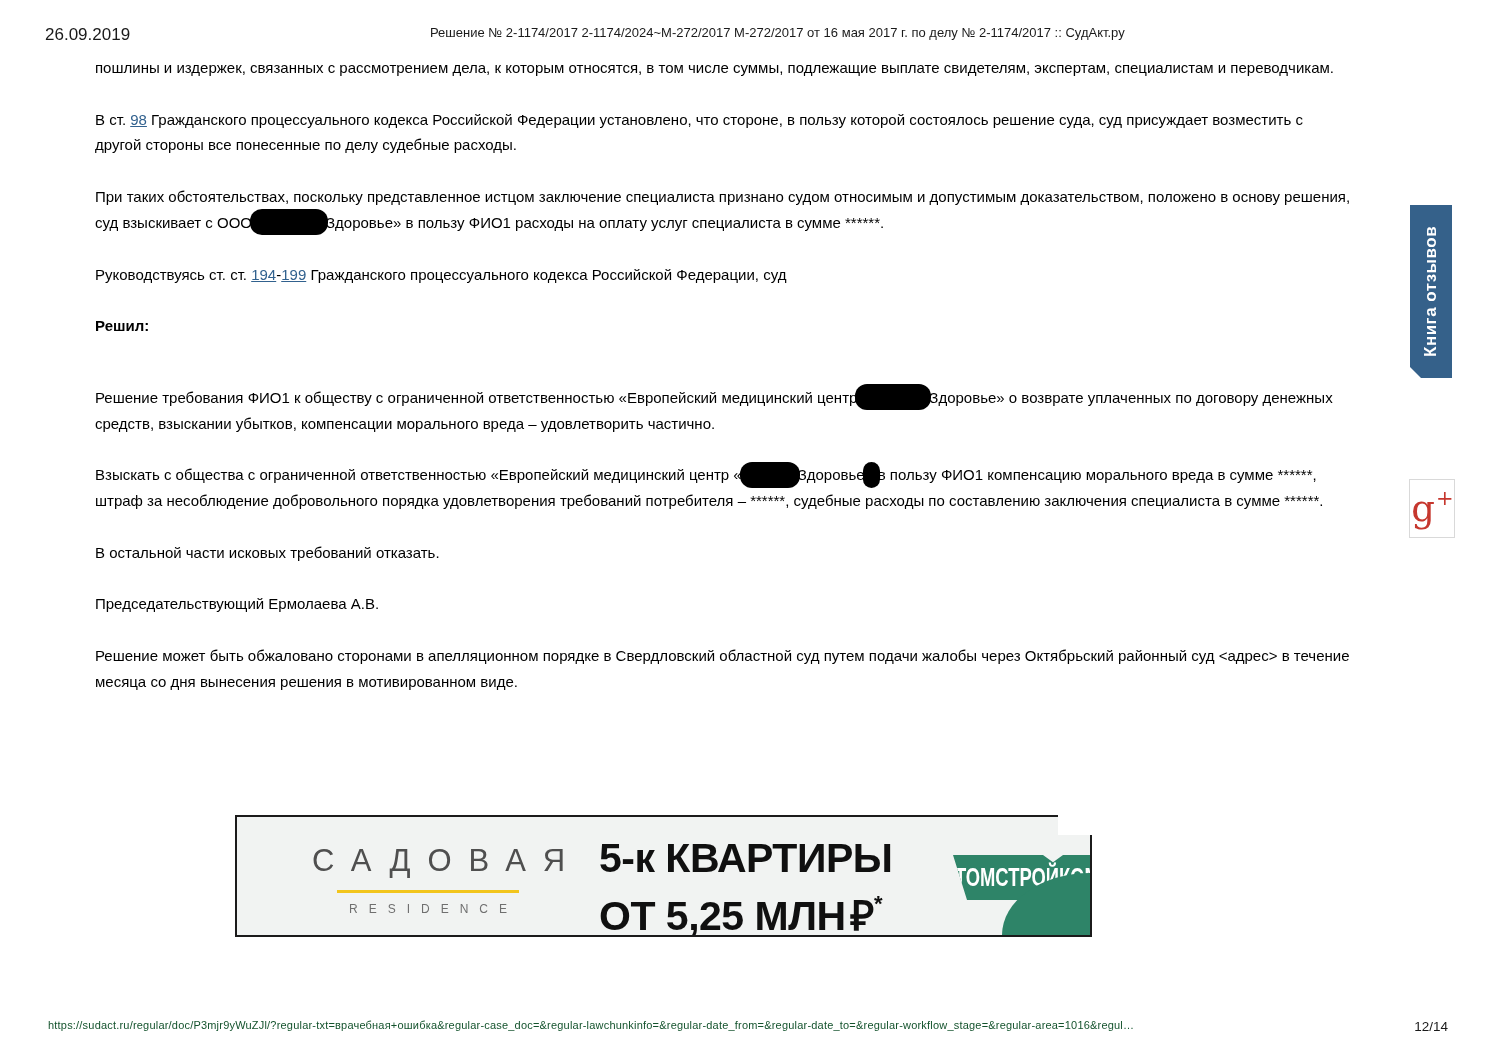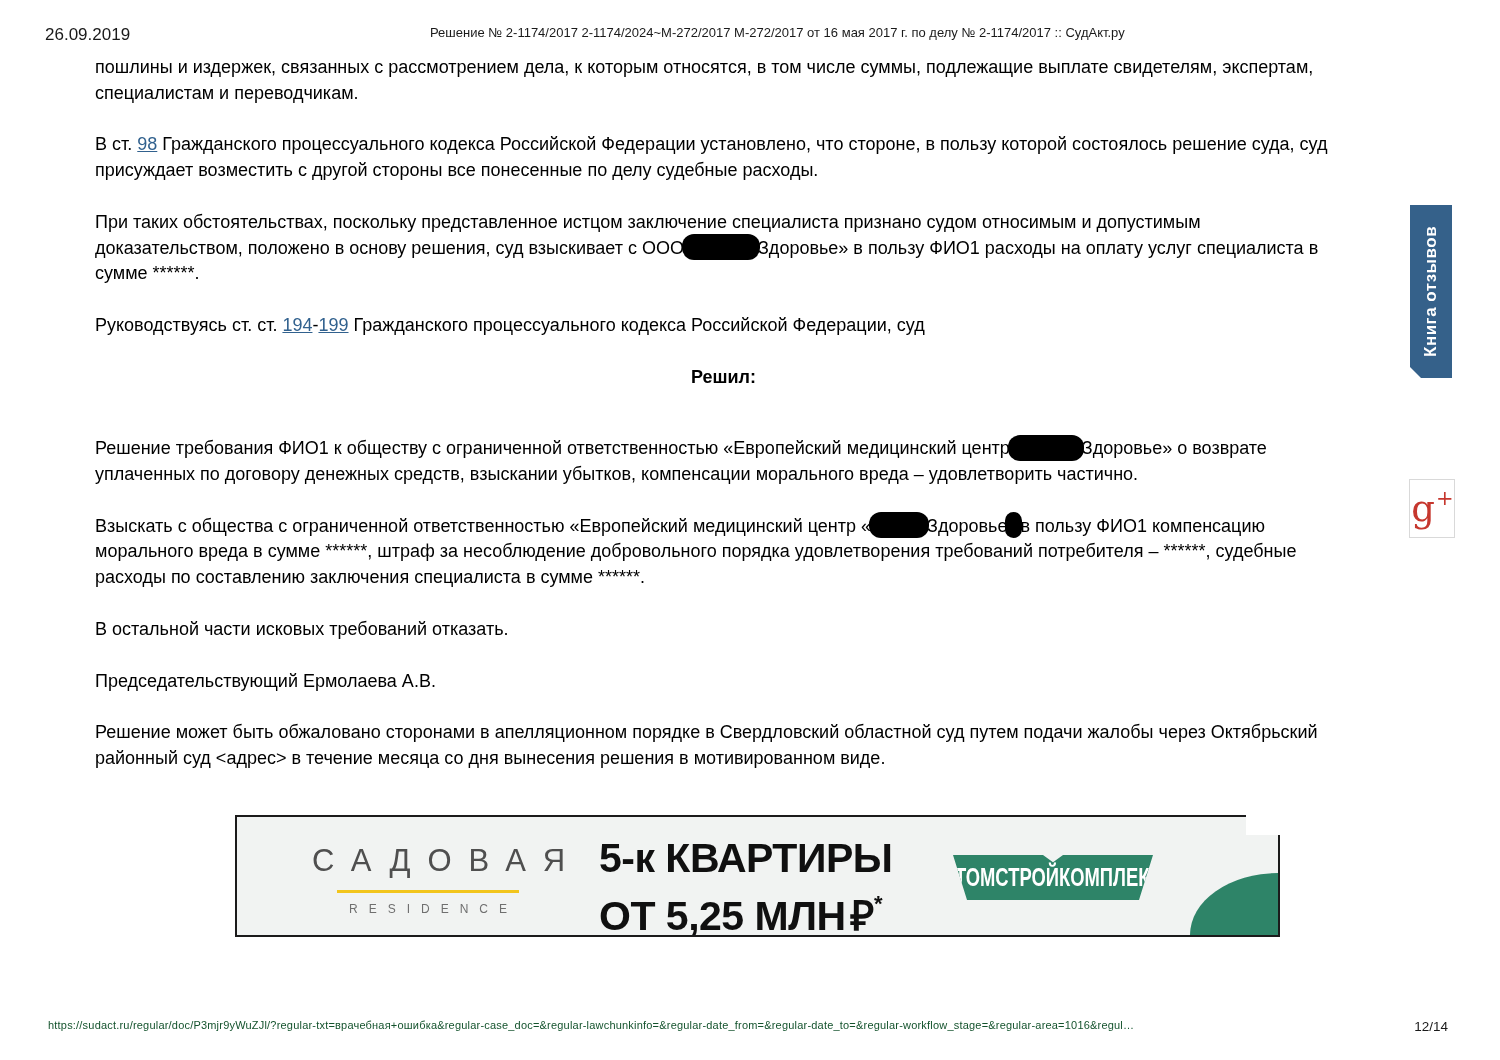--- a/index.html
+++ b/index.html
@@ -9,23 +9,23 @@
 
   
   .hdr-date { position:absolute; left:45px; top:25px; font-size:17px; color:#1a1a1a; }
   .hdr-title { position:absolute; left:430px; top:25px; font-size:13px; color:#1a1a1a; white-space:nowrap; }
   .ftr-url { position:absolute; left:48px; top:1019px; font-size:11px; color:#14532d;
     max-width:1340px; white-space:nowrap; overflow:hidden; letter-spacing:.2px; }
   .ftr-page { position:absolute; right:52px; top:1019px; font-size:13.5px; color:#1a1a1a;margin-left:16px; }
 
   
   .doc { position:absolute; left:95px; top:55px; width:1257px;
-    font-size:18px; line-height:25.7px; }
+    font-size:15px; line-height:25.7px; }
   .para { margin:0 0 26px 0; }
-  .para.heading { font-weight:bold; text-align:center; margin:6px 0 46px 0; }
+  .para.heading { font-weight:bold; margin:6px 0 46px 0; }
   a.law-link { color:var(--link,#31618e); text-decoration:underline; cursor:pointer; }
   .redact { display:inline-block; background:#000; height:26px; border-radius:12px;
     vertical-align:middle; margin:-3px -2px 0 -2px; }
 
   
   .fb-tab { position:absolute; right:48px; top:205px; width:42px; height:173px;
     background:var(--tab,#35618a); cursor:pointer; }
   .fb-tab .vtxt { position:absolute; inset:0; display:flex; align-items:center; justify-content:center;
     writing-mode:vertical-rl; transform:rotate(180deg);
     color:#fff; font-size:17px; font-weight:bold; letter-spacing:.5px; white-space:nowrap; }
@@ -34,21 +34,21 @@
 
   .gplus { position:absolute; right:45px; top:479px; width:46px; height:59px;
     background:#fff; border:1px solid #d9d9d9; cursor:pointer;
     display:flex; align-items:center; justify-content:center; }
   .gplus .g { font-family:"DejaVu Serif", serif; font-size:37px; line-height:1;
     color:var(--gplus,#c6372e); }
   .gplus .plus { font-family:"DejaVu Serif", serif; font-size:21px; line-height:1;
     color:var(--gplus,#c6372e); position:relative; top:-10px; left:1px; }
 
   
-  .ad { position:absolute; left:235px; top:815px; width:1045px; height:122px;
+  .ad { position:absolute; left:235px; top:815px; width:857px; height:122px;
     border:2px solid #1b1b1b; background:#fff; cursor:pointer; }
   .ad-surface { position:absolute; inset:0; background:#f1f3f2; overflow:hidden; }
   .ad-close { position:absolute; top:-2px; right:-2px; width:34px; height:20px; background:#fff; }
 
   .ad-brand { position:absolute; left:58px; top:26px; width:266px; text-align:center; }
   .ad-brand-name { font-size:31px; font-weight:300; letter-spacing:17px; color:#4f4f4f;
     white-space:nowrap; text-indent:17px; }
   .ad-brand-line { height:3px; width:182px; margin:11px auto 9px auto;
     background:var(--yellow,#f2c51d); }
   .ad-brand-sub { font-size:12px; letter-spacing:11px; color:#6f6f6f; text-indent:11px; }

